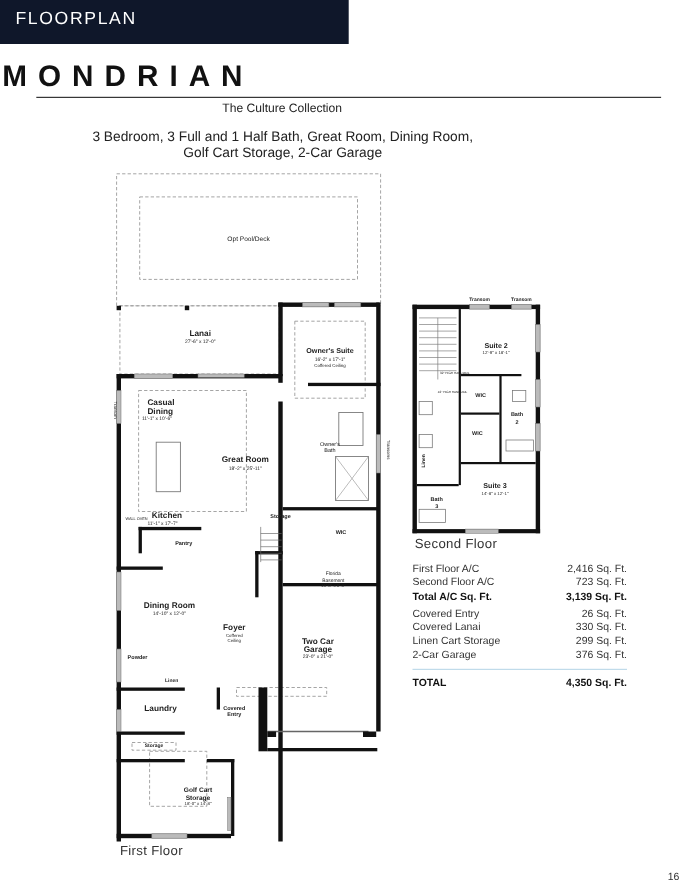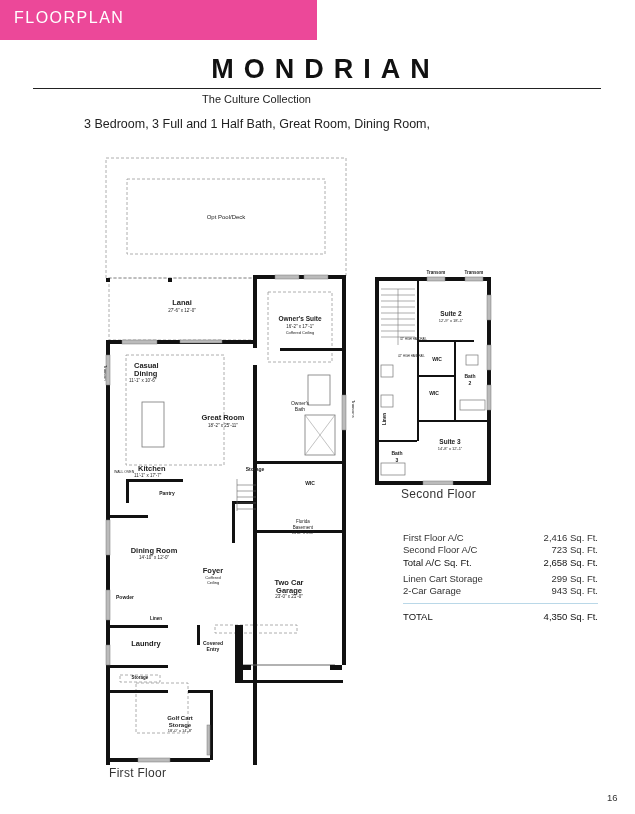--- a/index.html
+++ b/index.html
@@ -1,52 +1,53 @@
 <!DOCTYPE html>
 <html><head>
 <meta charset="utf-8">
 <style>
   * { box-sizing: border-box; margin: 0; padding: 0; }
   html, body { width: 635px; height: 814px; background: #ffffff; overflow: hidden; }
   body { position: relative; font-family: "Liberation Sans", "DejaVu Sans", sans-serif; color: #1a1a1a; }
 
-  .banner { position: absolute; left: 0; top: 0; width: 317px; height: 40px; background: #ec4899; }
+  .banner { position: absolute; left: 0; top: 0; width: 317px; height: 40px; background: #0f172a; }
   .banner-label { position: absolute; left: 14px; top: 9px; font-size: 16px; letter-spacing: 1.5px; color: #ffffff; font-weight: 400; }
 
-  .title { position: absolute; left: 0; top: 54px; width: 635px; text-align: center; font-size: 27px; letter-spacing: 10px; font-weight: 700; color: #111; padding-left: 16px; }
+  .title { position: absolute; left: 0; top: 54px; width: 635px; text-align: left; font-size: 27px; letter-spacing: 10px; font-weight: 700; color: #111; padding-left: 2px; }
   .title-rule { position: absolute; left: 33px; top: 88px; width: 568px; height: 1px; background: #222; }
   .subtitle { position: absolute; left: 0; top: 93px; width: 513px; text-align: center; font-size: 11px; color: #222; }
   .features { position: absolute; left: 0; top: 117px; width: 514px; text-align: center; font-size: 12.5px; line-height: 15px; color: #222; }
 
   .plan { position: absolute; text-align: right; }
   .plan svg { display: block; }
   .caption { position: absolute; font-size: 12px; color: #333; letter-spacing: 0.3px; }
 
-  .table { position: absolute; left: 375px; top: 532px; width: 195px; font-size: 9.5px; color: #333; margin-left: 28px; }
+  .table { position: absolute; left: 375px; top: 512px; width: 195px; font-size: 9.5px; color: #333; }
   .row { display: flex; justify-content: space-between; height: 12.3px; line-height: 12.3px; }
-  .row.bold { font-weight: 400; color: #111; align-items: center; }
+  .row.bold { font-weight: 700; color: #111; align-items: center; }
   .gap { height: 4px; }
   .divider { height: 1px; background: #bad8e8; margin: 6px 0 7px 0; }
 
   .page-num { position: absolute; left: 607px; top: 792px; font-size: 9.5px; color: #333; }
 
   .rm { font-family: "Liberation Sans", sans-serif; fill: #222; }
 </style>
 </head>
 <body>
 
 <div class="banner">
   <span class="banner-label">FLOORPLAN</span>
 </div>
 
 <div class="title">MONDRIAN</div>
 <div class="title-rule"></div>
 <div class="subtitle">The Culture Collection</div>
 <div class="features">
   <div>3 Bedroom, 3 Full and 1 Half Bath, Great Room, Dining Room,</div>
+  <div>Golf Cart Storage, 2-Car Garage</div>
 </div>
 
 <div class="plan" style="left:100px; top:155px;">
 <svg width="260" height="610" viewBox="0 0 260 610" xmlns="http://www.w3.org/2000/svg">
   <g fill="none" stroke="#999" stroke-width="0.8" stroke-dasharray="3,2">
     <rect x="6" y="3" width="240" height="120"></rect>
     <rect x="27" y="24" width="198" height="75"></rect>
     <rect x="9" y="123" width="145" height="62"></rect>
     <rect x="168" y="137" width="64" height="70"></rect>
     <rect x="26" y="200" width="98" height="110"></rect>
@@ -214,43 +215,51 @@
   <text class="rm" x="69" y="130" font-size="5" font-weight="700" text-anchor="middle">WIC</text>
   <text class="rm" x="105" y="113" font-size="5" font-weight="700" text-anchor="middle">Bath</text>
   <text class="rm" x="105" y="120" font-size="5" font-weight="700" text-anchor="middle">2</text>
   <text class="rm" x="21" y="160" font-size="4.5" font-weight="700" transform="rotate(-90 21 160)">Linen</text>
   <text class="rm" x="85" y="179" font-size="6.5" font-weight="700" text-anchor="middle">Suite 3</text>
   <text class="rm" x="85" y="185" font-size="4" text-anchor="middle">14'-8" x 12'-1"</text>
   <text class="rm" x="32" y="190" font-size="5" font-weight="700" text-anchor="middle">Bath</text>
   <text class="rm" x="32" y="197" font-size="5" font-weight="700" text-anchor="middle">3</text>
 </svg>
 </div>
-<div class="caption" style="left:377px; top:487px;margin-left:24px;">Second Floor</div>
+<div class="caption" style="left:377px; top:487px;">Second Floor</div>
 
 <div class="table">
   <div class="row">
     <span>First Floor A/C</span>
     <span>2,416 Sq. Ft.</span>
   </div>
   <div class="row">
     <span>Second Floor A/C</span>
     <span>723 Sq. Ft.</span>
   </div>
   <div class="row bold">
     <span>Total A/C Sq. Ft.</span>
-    <span>2,658 Sq. Ft.</span>
+    <span>3,139 Sq. Ft.</span>
   </div>
   <div class="gap"></div>
+  <div class="row">
+    <span>Covered Entry</span>
+    <span>26 Sq. Ft.</span>
+  </div>
+  <div class="row">
+    <span>Covered Lanai</span>
+    <span>330 Sq. Ft.</span>
+  </div>
   <div class="row">
     <span>Linen Cart Storage</span>
     <span>299 Sq. Ft.</span>
   </div>
   <div class="row">
     <span>2-Car Garage</span>
-    <span>943 Sq. Ft.</span>
+    <span>376 Sq. Ft.</span>
   </div>
   <div class="divider"></div>
   <div class="row bold">
     <span>TOTAL</span>
     <span>4,350 Sq. Ft.</span>
   </div>
 </div>
 
 <div class="page-num">16</div>
 

